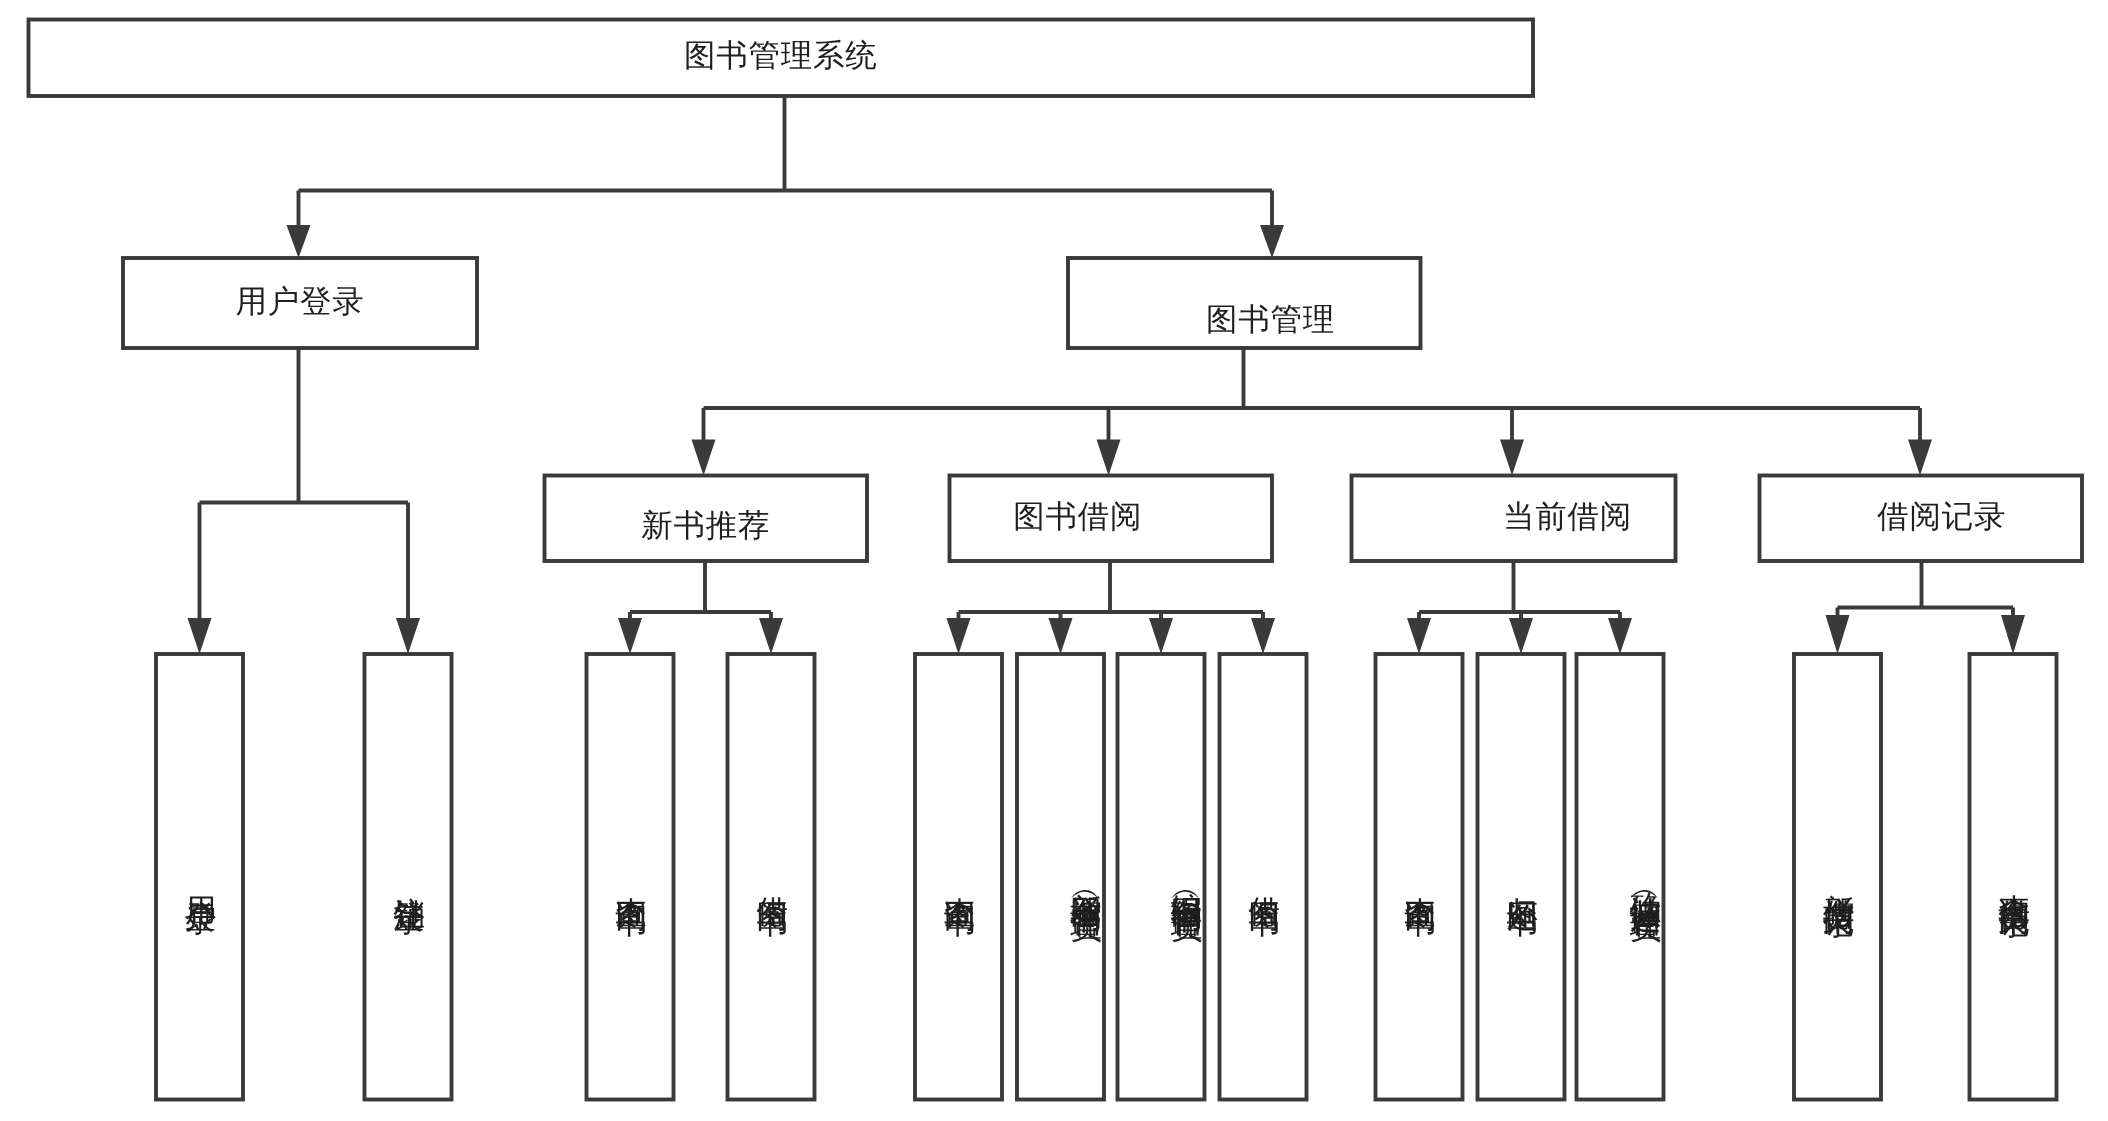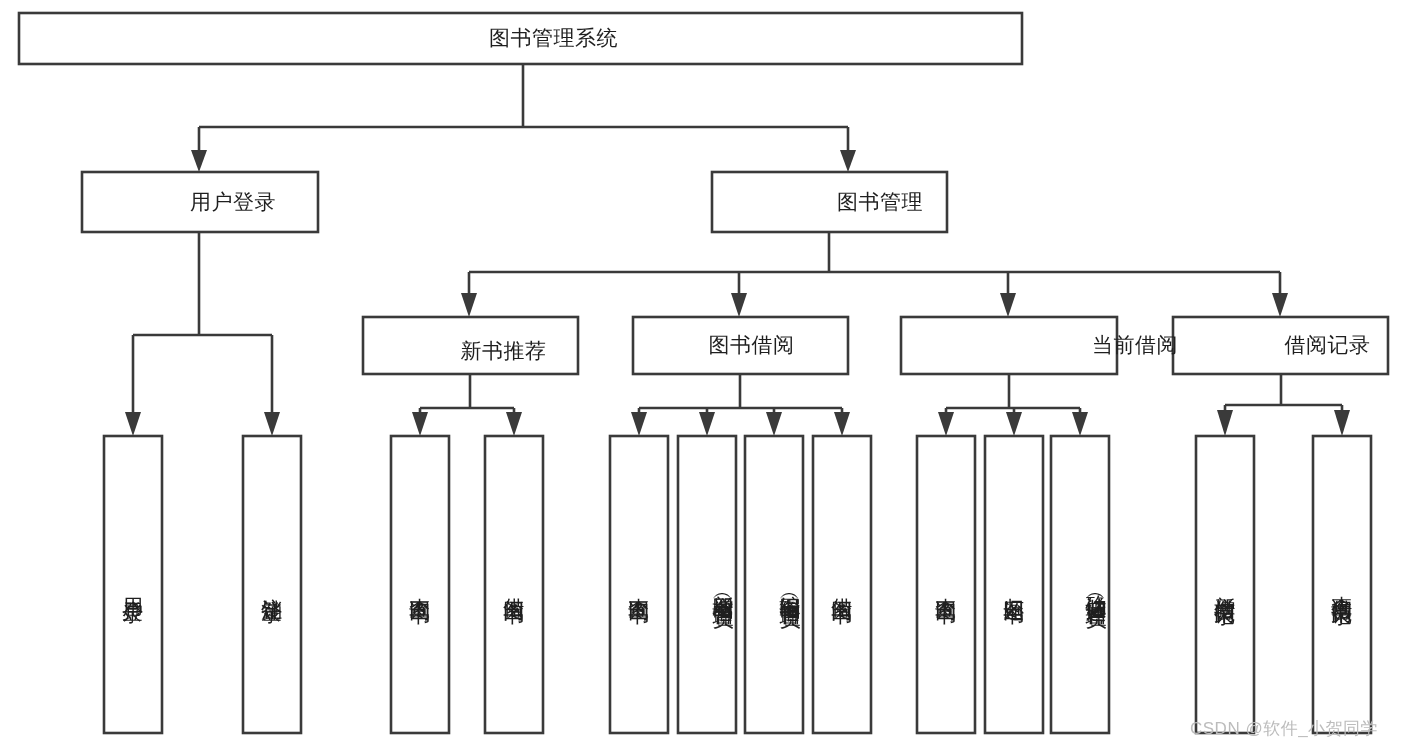--- a/index.html
+++ b/index.html
@@ -43,21 +43,20 @@
     justify-content: center;
     color: #1f1f1f;
     font-family: "Liberation Sans", "DejaVu Sans", sans-serif;
     pointer-events: none;
     text-align: center;
   }
   .node-label.horizontal {
     font-size: 21px;
     line-height: 1.15;
     letter-spacing: 0.5px;
-    margin-left: 33px;
   }
   .node-label.vertical {
     writing-mode: vertical-rl;
     text-orientation: upright;
     font-size: 21px;
     line-height: 1.22;
     letter-spacing: 2px;
     align-items: flex-start;
     padding-top: 4px;
     box-sizing: border-box;
@@ -167,40 +166,39 @@
     <path class="connector" d="M 1225 405 L 1225 414"></path>
     <path class="connector" d="M 1342 405 L 1342 414"></path>
     <polygon class="arrow-head" points="1217,410 1233,410 1225,436"></polygon>
     <polygon class="arrow-head" points="1334,410 1350,410 1342,436"></polygon>
 
   </svg>
 
   <div class="node-label horizontal" style="left:19px; top:13px; width:1003px; height:51px;">图书管理系统</div>
 
   <div class="node-label horizontal" style="left:82px; top:172px; width:236px; height:60px;">用户登录</div>
-  <div class="node-label horizontal" style="left:712px; top:172px; width:270px; height:60px;">图书管理</div>
+  <div class="node-label horizontal" style="left:712px; top:184px; width:270px; height:60px;">图书管理</div>
 
   <div class="node-label horizontal" style="left:363px; top:317px; width:215px; height:69px;">新书推荐</div>
   <div class="node-label horizontal" style="left:633px; top:317px; width:171px; height:57px;">图书借阅</div>
-  <div class="node-label horizontal" style="left:950px; top:317px; width:236px; height:57px;padding-left:34px;">当前借阅</div>
+  <div class="node-label horizontal" style="left:893px; top:317px; width:236px; height:57px;padding-left:34px;">当前借阅</div>
   <div class="node-label horizontal" style="left:1173px; top:317px; width:243px; height:57px;">借阅记录</div>
 
   <div class="node-label vertical short" style="left:104px; top:436px; width:58px; height:297px;">用户登录</div>
   <div class="node-label vertical short" style="left:243px; top:436px; width:58px; height:297px;">注销登录</div>
 
   <div class="node-label vertical short" style="left:391px; top:436px; width:58px; height:297px;">查询图书</div>
   <div class="node-label vertical short" style="left:485px; top:436px; width:58px; height:297px;">借阅图书</div>
 
   <div class="node-label vertical short" style="left:610px; top:436px; width:58px; height:297px;">查询图书</div>
   <div class="node-label vertical" style="left:678px; top:436px; width:58px; height:297px;">新增图书（管理员）</div>
   <div class="node-label vertical" style="left:745px; top:436px; width:58px; height:297px;">编辑图书（管理员）</div>
   <div class="node-label vertical short" style="left:813px; top:436px; width:58px; height:297px;">借阅图书</div>
 
   <div class="node-label vertical short" style="left:917px; top:436px; width:58px; height:297px;">查询图书</div>
   <div class="node-label vertical short" style="left:985px; top:436px; width:58px; height:297px;">归还图书</div>
   <div class="node-label vertical" style="left:1051px; top:436px; width:58px; height:297px;">确认归还（管理员）</div>
 
   <div class="node-label vertical short" style="left:1196px; top:436px; width:58px; height:297px;">新增借阅记录</div>
   <div class="node-label vertical short" style="left:1313px; top:436px; width:58px; height:297px;">查询借阅记录</div>
 
-  <div class="watermark" style="left:1190px; top:717px;">CSDN @软件_小贺同学</div>
 
 </div>
 
 </body></html>

